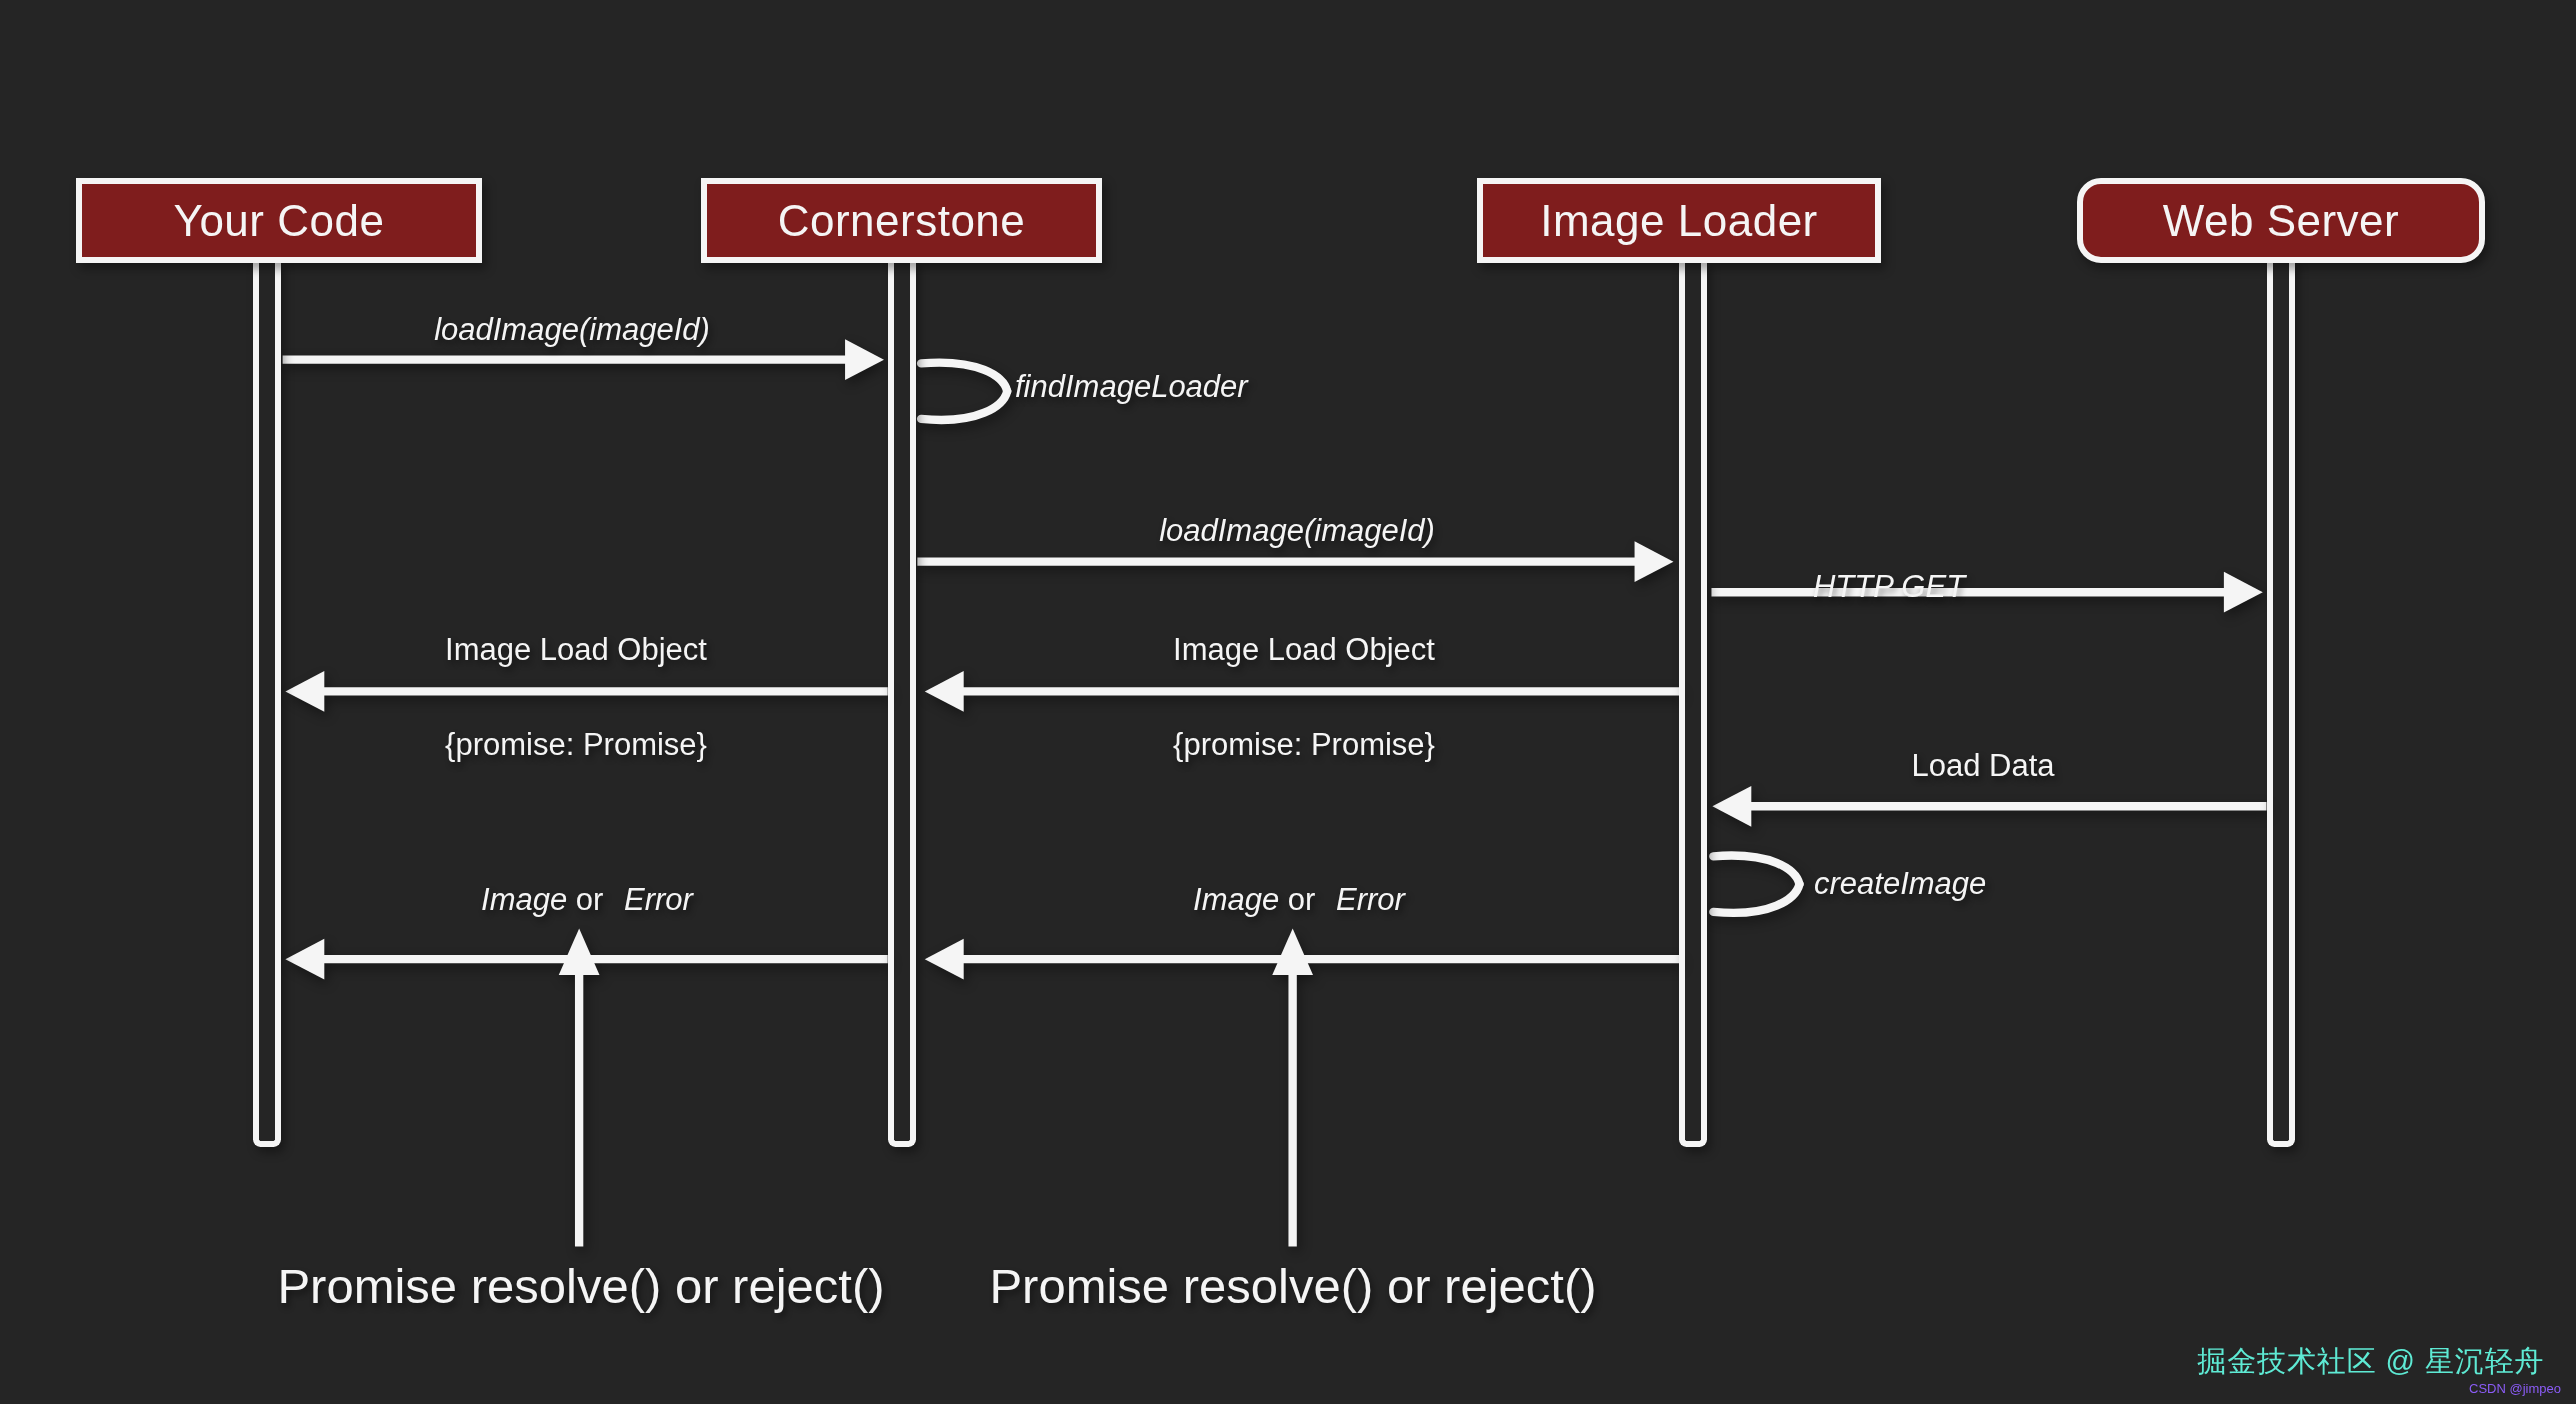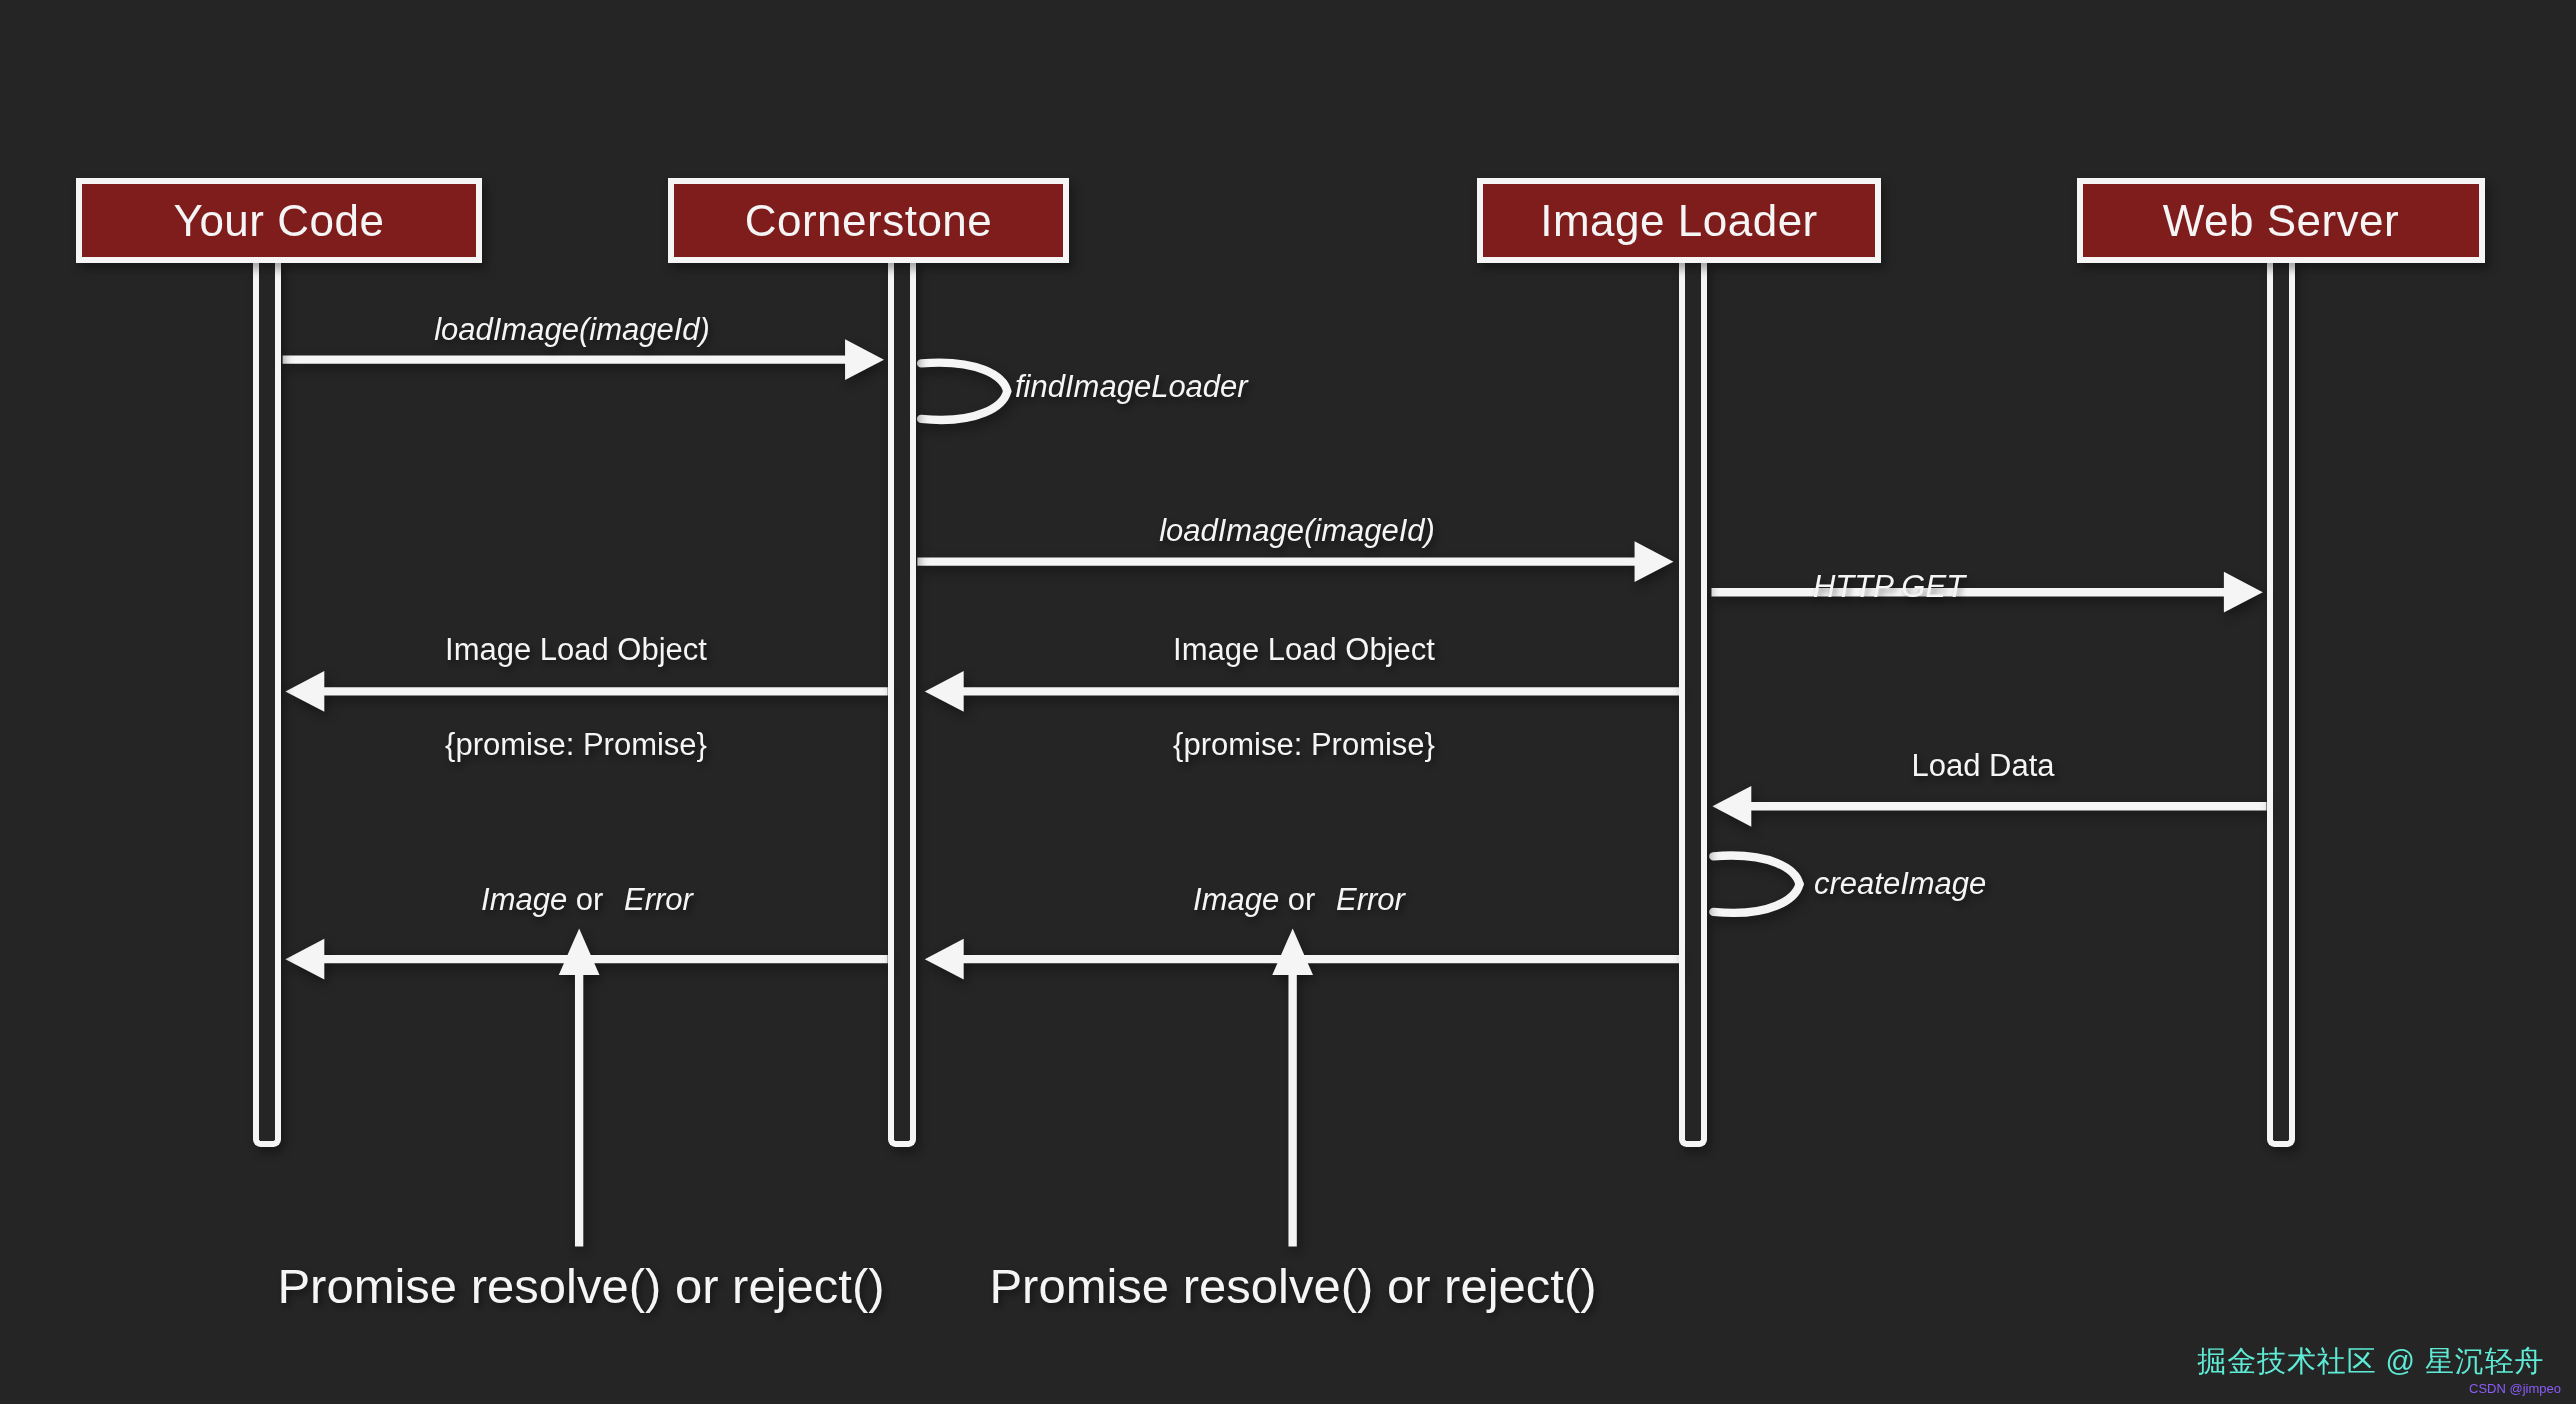--- a/index.html
+++ b/index.html
@@ -147,27 +147,27 @@
         <line x1="1812" y1="1035" x2="1038" y2="1035"></line>
         <polygon points="998,1035 1040,1013 1040,1057" fill="#f5f5f5" stroke="none"></polygon>
       </g>
 
     </g>
   </svg>
 
   <div class="actor-box" style="left:76px;  width:406px;">
       <span>Your Code</span>
     </div>
-  <div class="actor-box" style="left:668px; width:401px;">
+  <div class="actor-box" style="left:701px; width:401px;">
       <span>Cornerstone</span>
     </div>
   <div class="actor-box" style="left:1477px;width:404px;">
       <span>Image Loader</span>
     </div>
-  <div class="actor-box" style="left:2077px;width:408px;">
+  <div class="actor-box" style="left:2077px;width:408px;border-radius:24px;">
       <span>Web Server</span>
     </div>
 
   <div class="lifeline" style="left:253px;"></div>
   <div class="lifeline" style="left:888px;"></div>
   <div class="lifeline" style="left:1679px;"></div>
   <div class="lifeline" style="left:2267px;"></div>
 
   <div class="label italic" style="left:572px;  top:329px;">loadImage(imageId)</div>
   <div class="label italic left-anchor" style="left:1015px; top:386px;">findImageLoader</div>

